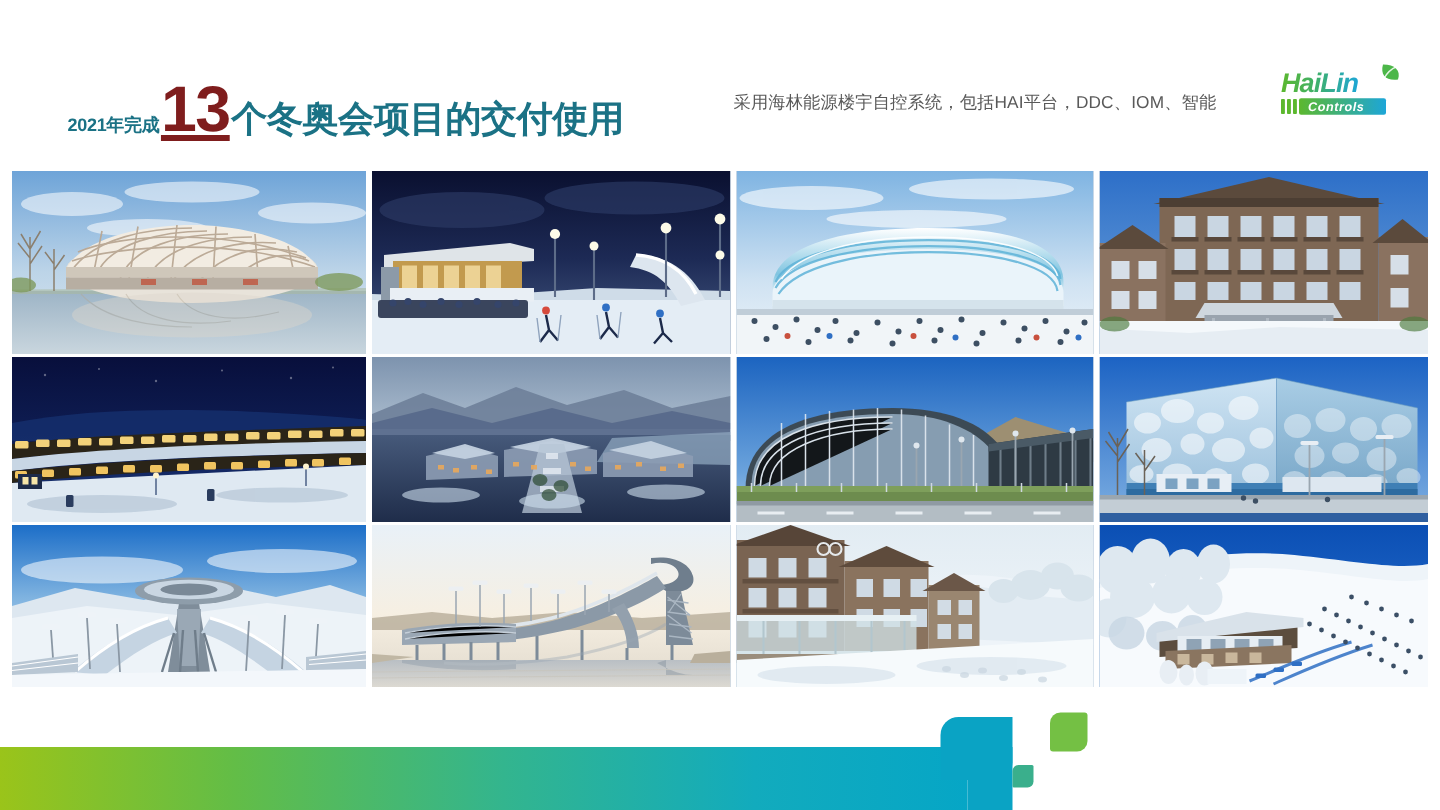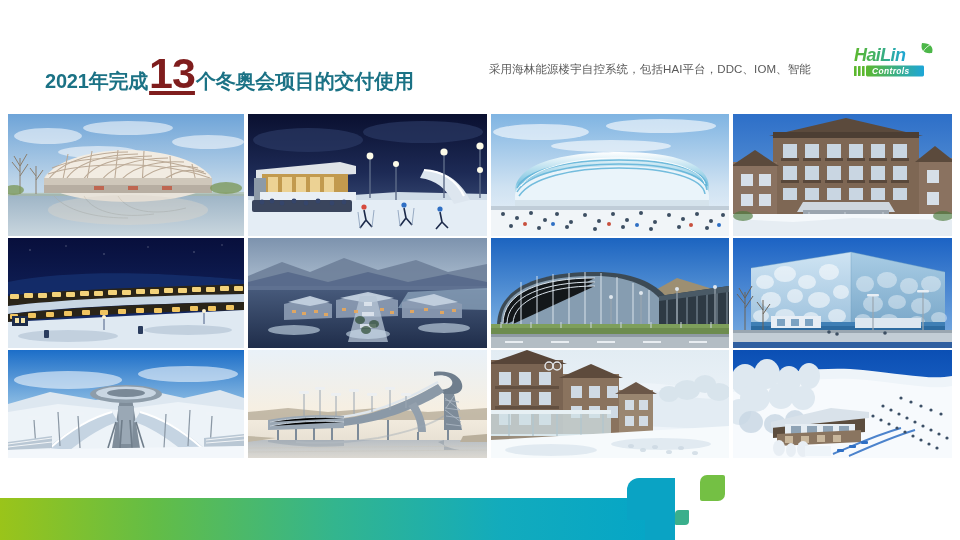--- a/index.html
+++ b/index.html
@@ -14,24 +14,24 @@
   
   #header { position:absolute; left:0; top:0; width:960px; height:114px; }
 
   #slide-title {
     position:absolute; left:45px; top:49px;
     white-space:nowrap;
     color:#1a7184;
     font-weight:bold;
     letter-spacing:-0.2px;
   }
-  #slide-title .t-pre   { font-size:20px; color:#1b7285; vertical-align:baseline; }
+  #slide-title .t-pre   { font-size:12px; color:#1b7285; vertical-align:baseline; }
   #slide-title .t-num   { font-size:43px; color:#7f1d1d; vertical-align:baseline;
                           margin:0 1px 0 1px; letter-spacing:-1px;text-decoration:underline; }
-  #slide-title .t-post  { font-size:20px; color:#1b7285; vertical-align:baseline; }
+  #slide-title .t-post  { font-size:24px; color:#1b7285; vertical-align:baseline; }
 
   #body-text {
     position:absolute; left:489px; top:58px; width:352px;
     font-size:11.5px; line-height:22px; color:#595959;
     letter-spacing:0.1px;
   }
   #body-text .bt-line { display:block; white-space:nowrap; }
 
   
   #logo { position:absolute; left:852px; top:42px; width:98px; height:36px; }

